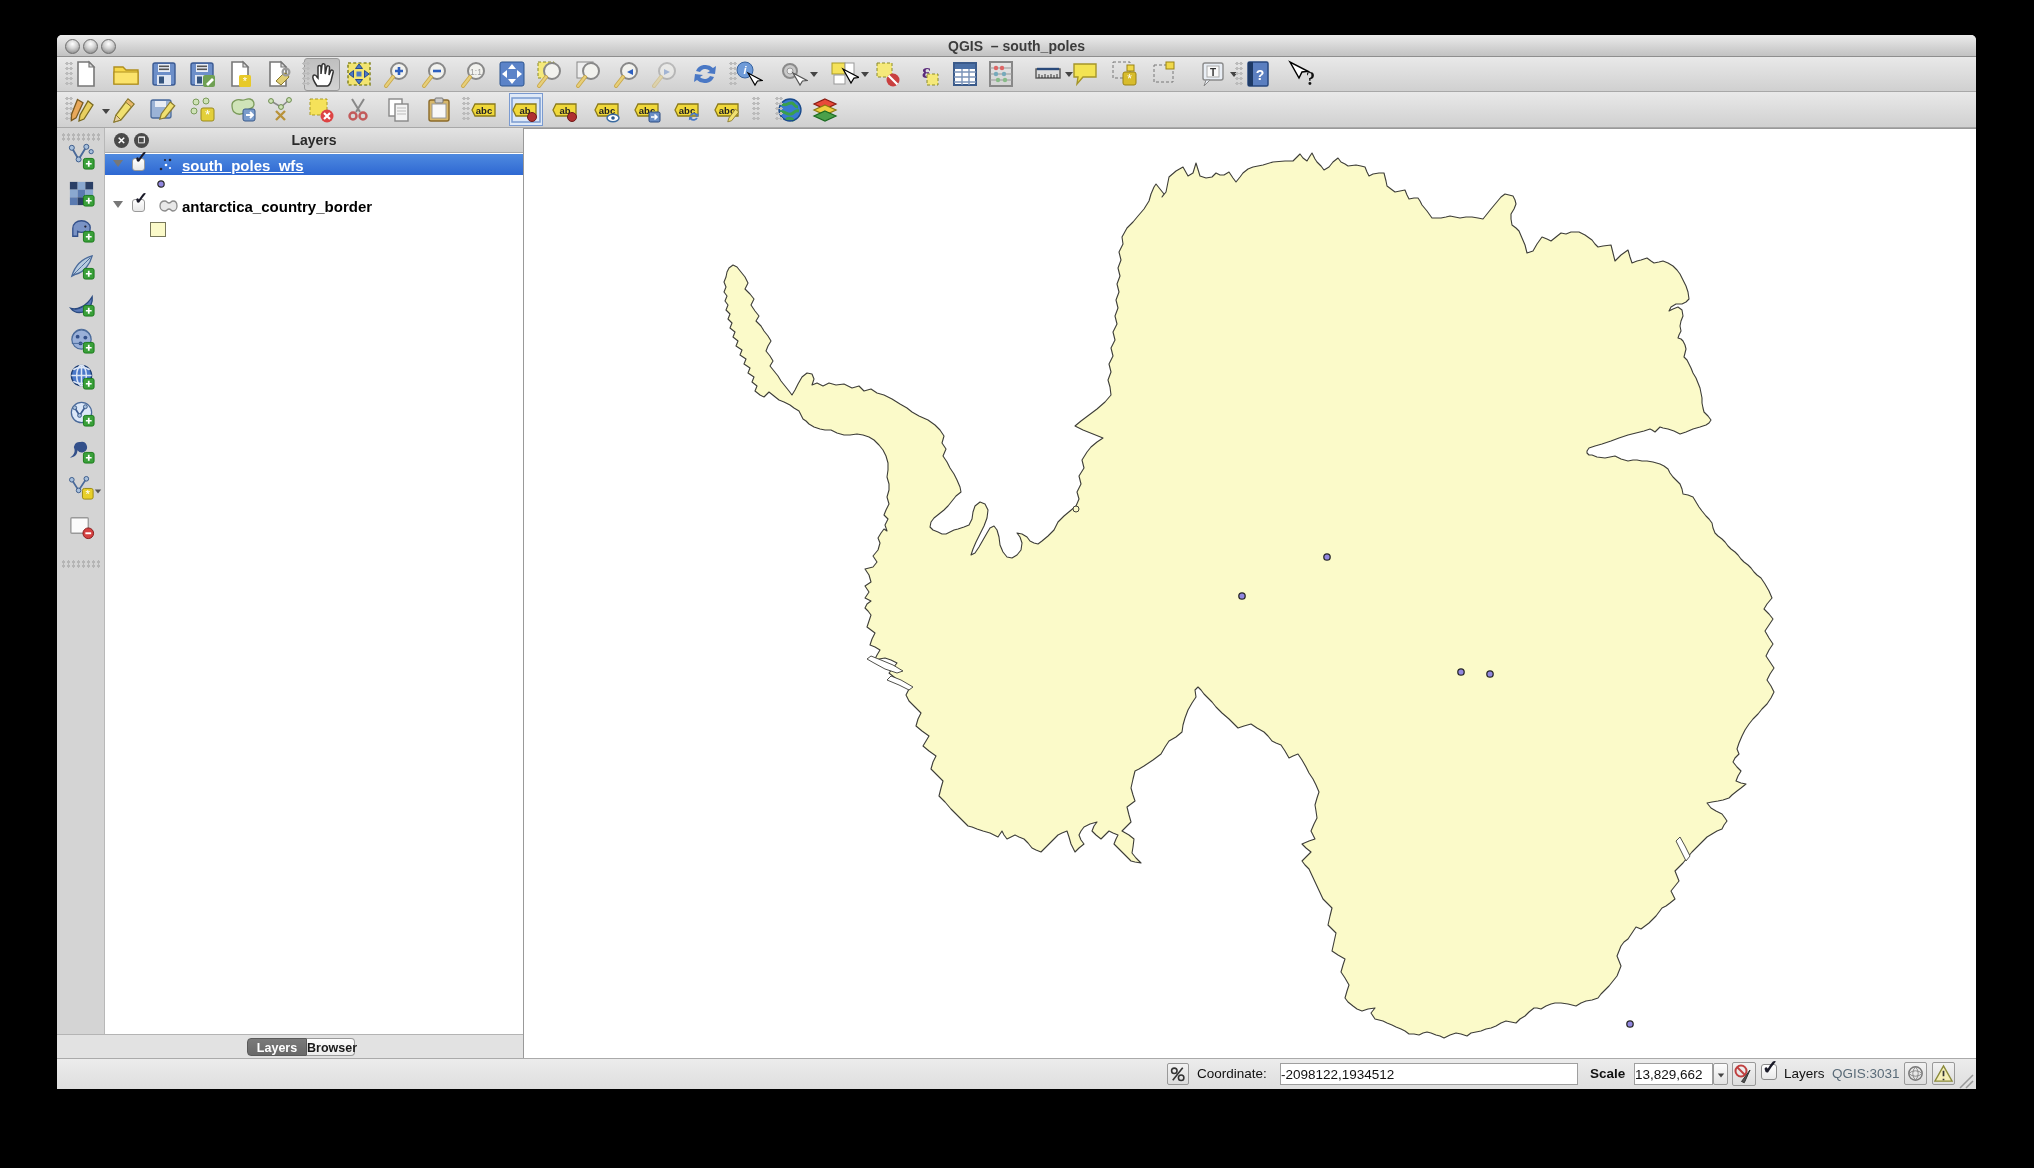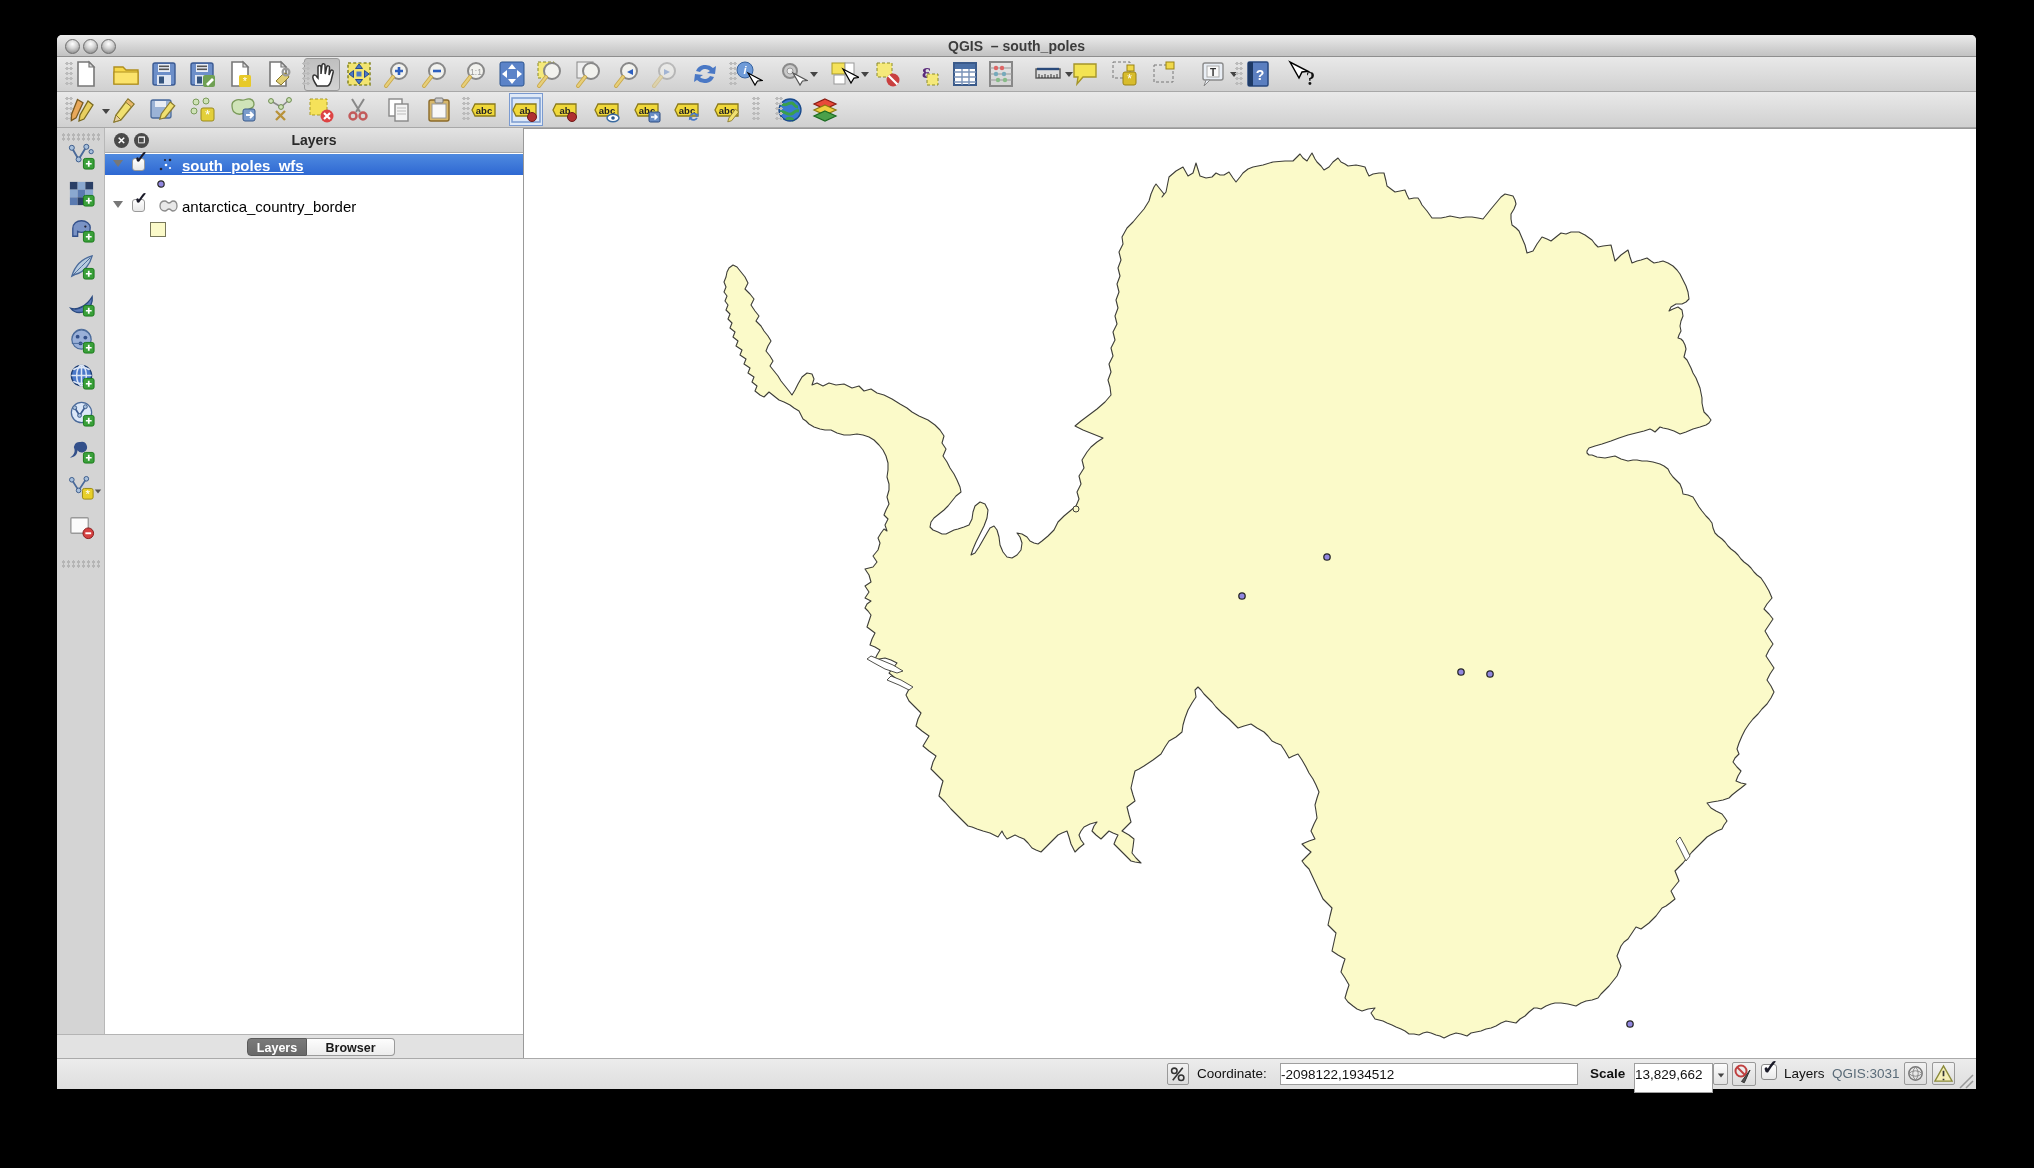--- a/index.html
+++ b/index.html
@@ -442,26 +442,26 @@
 <div style="position:absolute;left:77px;top:29px;font-size:15px;font-weight:bold;color:#fff;text-decoration:underline">south_poles_wfs</div>
 <svg style="position:absolute;left:50px;top:50px;width:12px;height:12px" viewBox="0 0 12 12">
           <circle cx="6" cy="6" r="3.2" fill="#9287e0" stroke="#2a2a2a" stroke-width="1.2"></circle>
         </svg>
 <div class="tri" style="left:8px;top:73px"></div>
 <div class="cb" style="left:27px;top:71px"></div>
 <div class="check" style="left:29px;top:60px">✓</div>
 <svg style="position:absolute;left:53px;top:70px;width:20px;height:16px" viewBox="0 0 20 16">
           <path d="M2 8 c0-3 2-5 5-5 2 0 2 2 4 2 2 0 2-2 4-2 3 0 4 2 4 5 0 3-2 5-4 5 -2 0-2-2-4-2 -2 0-2 2-4 2 -3 0-5-2-5-5 z" fill="#e8e8e8" stroke="#8a8a8a" stroke-width="1.3"></path>
         </svg>
-<div style="position:absolute;left:77px;top:70px;font-size:15px;font-weight:normal;color:#000">antarctica_country_border</div>
+<div style="position:absolute;left:77px;top:70px;font-size:15px;font-weight:bold;color:#000">antarctica_country_border</div>
 <div style="position:absolute;left:45px;top:94px;width:16px;height:15px;background:#fbfac9;border:1px solid #77775a"></div>
 </path></div>
 <div id="tabstrip">
 <div class="tab" style="left:190px;width:60px;background:linear-gradient(#7a7a7a,#696969);color:#fff;border:1px solid #5a5a5a;border-radius:4px 0 0 4px">Layers</div>
-<div class="tab" style="left:250px;width:88px;background:linear-gradient(#fdfdfd,#ececec);color:#1a1a1a;border:1px solid #9a9a9a;border-left:none;border-radius:0 4px 4px 0">Browser</div>
+<div class="tab" style="left:250px;width:48px;background:linear-gradient(#fdfdfd,#ececec);color:#1a1a1a;border:1px solid #9a9a9a;border-left:none;border-radius:0 4px 4px 0">Browser</div>
 </div>
 <div id="canvas">
 <svg width="1453" height="930" viewBox="0 0 1453 930" style="position:absolute;left:0;top:0">
 <path d="M209,136 L213,138 L217,143 L221,148 L224,154 L221,160 L226,165 L230,170 L227,176 L231,182 L235,187 L232,192 L237,197 L240,202 L244,207 L247,212 L244,217 L242,222 L246,227 L249,232 L246,237 L250,242 L254,247 L257,252 L261,257 L265,262 L268,266 L271,261 L274,255 L278,248 L283,244 L288,245 L290,250 L288,256 L293,254 L299,257 L305,254 L312,256 L320,255 L328,259 L335,257 L340,262 L347,260 L353,264 L360,266 L368,270 L376,275 L383,279 L388,283 L395,287 L404,291 L411,296 L416,301 L420,307 L418,314 L422,320 L419,327 L423,333 L426,339 L430,345 L433,351 L436,358 L437,363 L432,367 L428,372 L424,377 L420,381 L415,385 L410,389 L407,393 L406,398 L409,401 L414,403 L418,405 L422,405 L426,403 L430,401 L434,400 L440,398 L445,396 L448,390 L449,383 L451,377 L456,373 L461,375 L464,381 L463,389 L460,397 L456,405 L452,413 L449,420 L447,426 L451,424 L455,418 L459,411 L463,404 L466,399 L470,397 L473,401 L475,408 L476,416 L479,423 L483,428 L488,429 L493,426 L497,421 L498,414 L496,408 L493,404 L498,405 L503,408 L506,412 L510,414 L514,415 L518,412 L524,407 L530,401 L534,393 L540,387 L546,382 L552,377 L555,370 L553,363 L557,355 L555,347 L560,339 L558,331 L563,323 L567,318 L573,313 L579,309 L569,305 L559,301 L551,297 L557,292 L565,286 L573,280 L581,273 L587,266 L586,258 L584,251 L587,243 L585,235 L589,227 L587,219 L591,211 L589,203 L593,195 L591,187 L594,179 L592,171 L595,163 L593,155 L596,147 L594,139 L597,131 L595,123 L599,115 L598,108 L603,99 L609,93 L614,87 L620,80 L625,72 L627,65 L630,58 L632,55 L636,60 L640,65 L638,68 L642,63 L645,48 L652,42 L659,38 L664,47 L669,44 L672,34 L676,47 L682,49 L688,48 L692,44 L696,46 L700,46 L705,43 L709,49 L712,53 L716,48 L719,44 L724,40 L729,38 L739,36 L749,33 L761,32 L769,32 L773,28 L776,25 L779,29 L783,32 L786,27 L788,24 L791,30 L793,33 L797,37 L800,41 L805,38 L809,33 L814,29 L817,33 L821,35 L824,37 L832,36 L837,37 L841,38 L843,43 L845,47 L849,45 L855,44 L860,44 L862,52 L863,57 L867,60 L871,63 L876,62 L881,61 L883,66 L885,70 L890,69 L894,69 L896,72 L898,76 L903,82 L908,89 L913,89 L917,89 L922,88 L926,87 L931,88 L936,89 L942,88 L948,88 L954,89 L959,90 L963,85 L967,80 L972,74 L977,68 L981,65 L985,66 L989,67 L991,71 L992,75 L990,80 L987,85 L987,90 L988,96 L992,99 L995,102 L998,109 L1001,116 L1003,124 L1006,123 L1009,122 L1013,115 L1018,108 L1023,110 L1027,112 L1032,108 L1037,104 L1042,105 L1047,103 L1055,103 L1061,106 L1068,111 L1071,115 L1074,118 L1079,117 L1087,116 L1089,124 L1091,132 L1097,126 L1104,121 L1106,128 L1108,134 L1113,132 L1117,131 L1123,129 L1127,132 L1130,134 L1135,133 L1139,132 L1144,134 L1149,137 L1153,141 L1156,145 L1159,151 L1162,157 L1164,163 L1165,170 L1162,173 L1158,175 L1152,175 L1147,178 L1145,182 L1149,180 L1154,178 L1158,181 L1159,187 L1157,192 L1156,197 L1157,202 L1155,206 L1154,209 L1157,210 L1159,212 L1161,216 L1162,220 L1161,224 L1160,228 L1163,231 L1165,235 L1167,239 L1169,244 L1172,249 L1174,254 L1176,259 L1177,264 L1178,269 L1178,274 L1179,279 L1180,283 L1184,287 L1187,291 L1185,294 L1182,296 L1176,298 L1169,300 L1162,303 L1156,305 L1150,302 L1144,300 L1139,299 L1136,298 L1133,301 L1131,303 L1128,301 L1126,300 L1120,302 L1112,304 L1104,306 L1095,309 L1087,312 L1078,315 L1071,317 L1065,319 L1063,322 L1063,324 L1065,326 L1068,326 L1073,328 L1081,329 L1086,328 L1091,327 L1097,330 L1104,332 L1109,331 L1113,331 L1118,332 L1123,332 L1129,333 L1136,335 L1140,337 L1144,340 L1146,344 L1149,348 L1152,351 L1156,355 L1158,360 L1159,365 L1164,366 L1169,368 L1172,373 L1175,378 L1178,382 L1182,387 L1185,390 L1188,394 L1189,399 L1191,404 L1194,407 L1198,410 L1201,413 L1204,417 L1207,420 L1211,423 L1214,426 L1217,430 L1220,433 L1224,436 L1227,439 L1230,443 L1233,446 L1237,449 L1241,455 L1245,462 L1248,469 L1243,475 L1240,480 L1245,485 L1249,490 L1245,496 L1241,502 L1245,509 L1249,515 L1245,521 L1242,527 L1246,533 L1250,539 L1246,545 L1243,551 L1247,557 L1250,563 L1247,569 L1243,575 L1238,580 L1234,585 L1229,590 L1225,595 L1221,601 L1218,607 L1215,614 L1213,620 L1215,625 L1211,629 L1209,633 L1213,638 L1217,642 L1214,647 L1212,652 L1217,654 L1222,655 L1217,659 L1213,662 L1208,666 L1205,669 L1199,671 L1194,672 L1188,673 L1183,674 L1187,679 L1192,682 L1196,684 L1198,685 L1201,689 L1203,692 L1200,696 L1198,700 L1193,702 L1188,705 L1183,708 L1179,712 L1173,718 L1168,723 L1163,729 L1159,734 L1155,738 L1151,742 L1153,747 L1155,752 L1151,757 L1147,762 L1149,766 L1151,770 L1146,774 L1142,777 L1138,779 L1135,783 L1132,787 L1128,791 L1125,794 L1121,797 L1117,800 L1112,798 L1108,804 L1104,810 L1100,813 L1097,817 L1095,822 L1093,827 L1095,832 L1097,837 L1095,842 L1093,847 L1089,852 L1085,857 L1081,861 L1077,865 L1074,869 L1068,871 L1062,872 L1057,874 L1052,877 L1044,875 L1037,874 L1031,874 L1027,875 L1022,877 L1017,880 L1013,879 L1010,879 L1005,883 L1001,887 L996,890 L992,894 L987,893 L982,892 L977,894 L972,897 L967,899 L962,900 L957,902 L952,903 L947,904 L943,907 L937,905 L932,904 L926,906 L920,909 L916,907 L912,906 L907,904 L903,903 L899,904 L895,906 L890,905 L885,905 L881,902 L877,900 L872,898 L868,896 L863,894 L859,892 L855,891 L851,890 L847,884 L851,879 L844,880 L838,882 L833,880 L829,877 L824,873 L821,869 L823,862 L825,856 L821,849 L817,843 L819,836 L821,830 L814,826 L808,822 L810,813 L812,804 L808,800 L804,796 L806,787 L808,779 L803,774 L799,770 L792,755 L785,740 L781,736 L778,732 L783,727 L787,723 L782,719 L778,715 L785,712 L791,710 L789,706 L787,702 L790,695 L793,689 L792,682 L791,676 L793,669 L795,663 L792,656 L789,650 L785,644 L782,638 L778,631 L774,625 L769,627 L765,629 L761,622 L757,616 L752,614 L748,612 L744,607 L740,603 L733,599 L727,595 L720,597 L714,599 L709,594 L705,590 L698,584 L692,578 L688,573 L684,569 L680,565 L677,561 L674,558 L671,561 L672,568 L668,574 L664,581 L661,589 L659,596 L658,603 L652,608 L645,612 L641,618 L637,625 L629,631 L620,637 L615,640 L611,642 L609,650 L607,659 L609,666 L611,672 L607,675 L603,678 L605,686 L607,693 L602,698 L598,702 L605,706 L610,710 L609,718 L608,724 L612,729 L617,734 L611,733 L607,732 L602,727 L598,723 L594,719 L590,715 L592,710 L594,706 L589,704 L585,702 L581,706 L577,710 L572,706 L568,702 L570,697 L573,693 L566,695 L560,698 L557,702 L555,706 L557,711 L560,715 L555,719 L551,723 L549,719 L547,715 L545,708 L543,702 L538,704 L534,706 L529,711 L525,715 L521,719 L517,723 L512,721 L508,719 L504,714 L500,710 L495,708 L491,706 L487,708 L483,710 L480,706 L478,702 L476,705 L474,708 L470,706 L466,704 L459,702 L453,700 L448,698 L444,697 L440,693 L436,689 L431,684 L427,680 L421,673 L415,667 L417,659 L419,652 L413,646 L407,640 L409,633 L412,627 L405,622 L399,617 L402,612 L405,607 L398,602 L392,597 L394,590 L397,584 L391,578 L385,572 L382,566 L385,560 L380,555 L375,552 L370,548 L365,544 L369,539 L373,534 L367,531 L361,529 L355,530 L350,532 L353,526 L356,521 L351,518 L346,516 L348,510 L351,504 L347,501 L343,498 L345,492 L347,486 L344,482 L341,479 L343,475 L347,472 L341,469 L345,463 L341,457 L347,453 L345,446 L341,440 L349,438 L353,433 L349,427 L354,421 L356,414 L354,409 L357,404 L360,400 L363,402 L361,396 L364,390 L360,386 L362,381 L365,375 L363,368 L365,361 L365,355 L363,348 L364,341 L364,334 L362,327 L359,321 L355,316 L350,311 L345,308 L339,306 L333,305 L326,306 L320,306 L313,304 L307,301 L301,301 L296,300 L290,298 L285,295 L282,292 L279,290 L277,286 L275,282 L270,279 L266,276 L260,273 L255,271 L250,267 L245,263 L240,268 L236,266 L231,262 L233,257 L228,253 L230,248 L224,244 L226,239 L220,235 L222,230 L216,226 L218,221 L212,217 L214,212 L209,208 L211,203 L206,199 L208,194 L204,190 L206,185 L202,181 L204,176 L201,172 L203,167 L200,163 L202,158 L200,153 L202,148 L203,143 L205,139 Z" fill="#fbfac9" stroke="#3d3d38" stroke-width="1.1" stroke-linejoin="round"></path>
 <path d="M347,527 L357,531 L369,536 L379,542 L373,544 L361,540 L350,534 L343,530 Z" fill="#fff" stroke="#3d3d38" stroke-width="0.9"></path>
 <path d="M367,547 L377,551 L389,558 L385,561 L375,556 L363,551 Z" fill="#fff" stroke="#3d3d38" stroke-width="0.9"></path>
 <path d="M1152,712 L1157,722 L1162,732 L1166,727 L1161,717 L1156,708 Z" fill="#fff" stroke="#3d3d38" stroke-width="0.9"></path>
 <circle cx="552" cy="380" r="3" fill="#fbfac9" stroke="#3d3d38" stroke-width="1"></circle>
 <circle cx="803" cy="428" r="3.2" fill="#9287e0" stroke="#2a2a2a" stroke-width="1.3"></circle>
         <circle cx="718" cy="467" r="3.2" fill="#9287e0" stroke="#2a2a2a" stroke-width="1.3"></circle>
@@ -472,21 +472,21 @@
 </div>
 <div id="statusbar">
 <div class="sbtn" style="left:1110px;top:4px;width:22px;height:22px"><svg width="20" height="20" viewBox="0 0 19 19">
           <circle cx="6" cy="6.5" r="2.6" fill="none" stroke="#333" stroke-width="1.5"></circle>
           <circle cx="12.5" cy="13" r="2.6" fill="none" stroke="#333" stroke-width="1.5"></circle>
           <path d="M14 3.5 L4.5 15.5" stroke="#333" stroke-width="1.5"></path>
         </svg></div>
 <div style="position:absolute;left:1140px;top:7px;">Coordinate:</div>
 <div class="field" style="left:1223px;top:4px;width:298px;height:22px;line-height:21px">-2098122,1934512</div>
 <div style="position:absolute;left:1533px;top:7px;font-weight:bold">Scale</div>
-<div class="field" style="left:1577px;top:4px;width:79px;height:30px;line-height:21px">13,829,662</div>
+<div class="field" style="left:1577px;top:4px;width:79px;height:22px;line-height:21px">13,829,662</div>
 <div class="sbtn" style="left:1656px;top:4px;width:15px;height:22px;background:linear-gradient(#fdfdfd,#e2e2e2)">
         <div class="dd" style="left:3px;top:9px;transform:scale(.8)"></div>
       </div>
 <div class="sbtn" style="left:1675px;top:3px;width:24px;height:24px"><svg width="22" height="22" viewBox="0 0 22 22">
           <circle cx="8" cy="8" r="5.5" fill="none" stroke="#c04040" stroke-width="2"></circle>
           <path d="M4 4 l8 8" stroke="#c04040" stroke-width="2"></path>
           <path d="M17 7 L8.5 18.5 l2.8 1.2 z" fill="#555" stroke="#333"></path>
         </svg></div>
 <div style="position:absolute;left:1704px;top:5px;width:16px;height:16px;background:linear-gradient(#fff,#e8e8e8);border:1px solid #8a8a8a;border-radius:3px"></div>
 <div style="position:absolute;left:1705px;top:-4px;font-size:20px;font-weight:bold;color:#1a1a28">✓</div>

